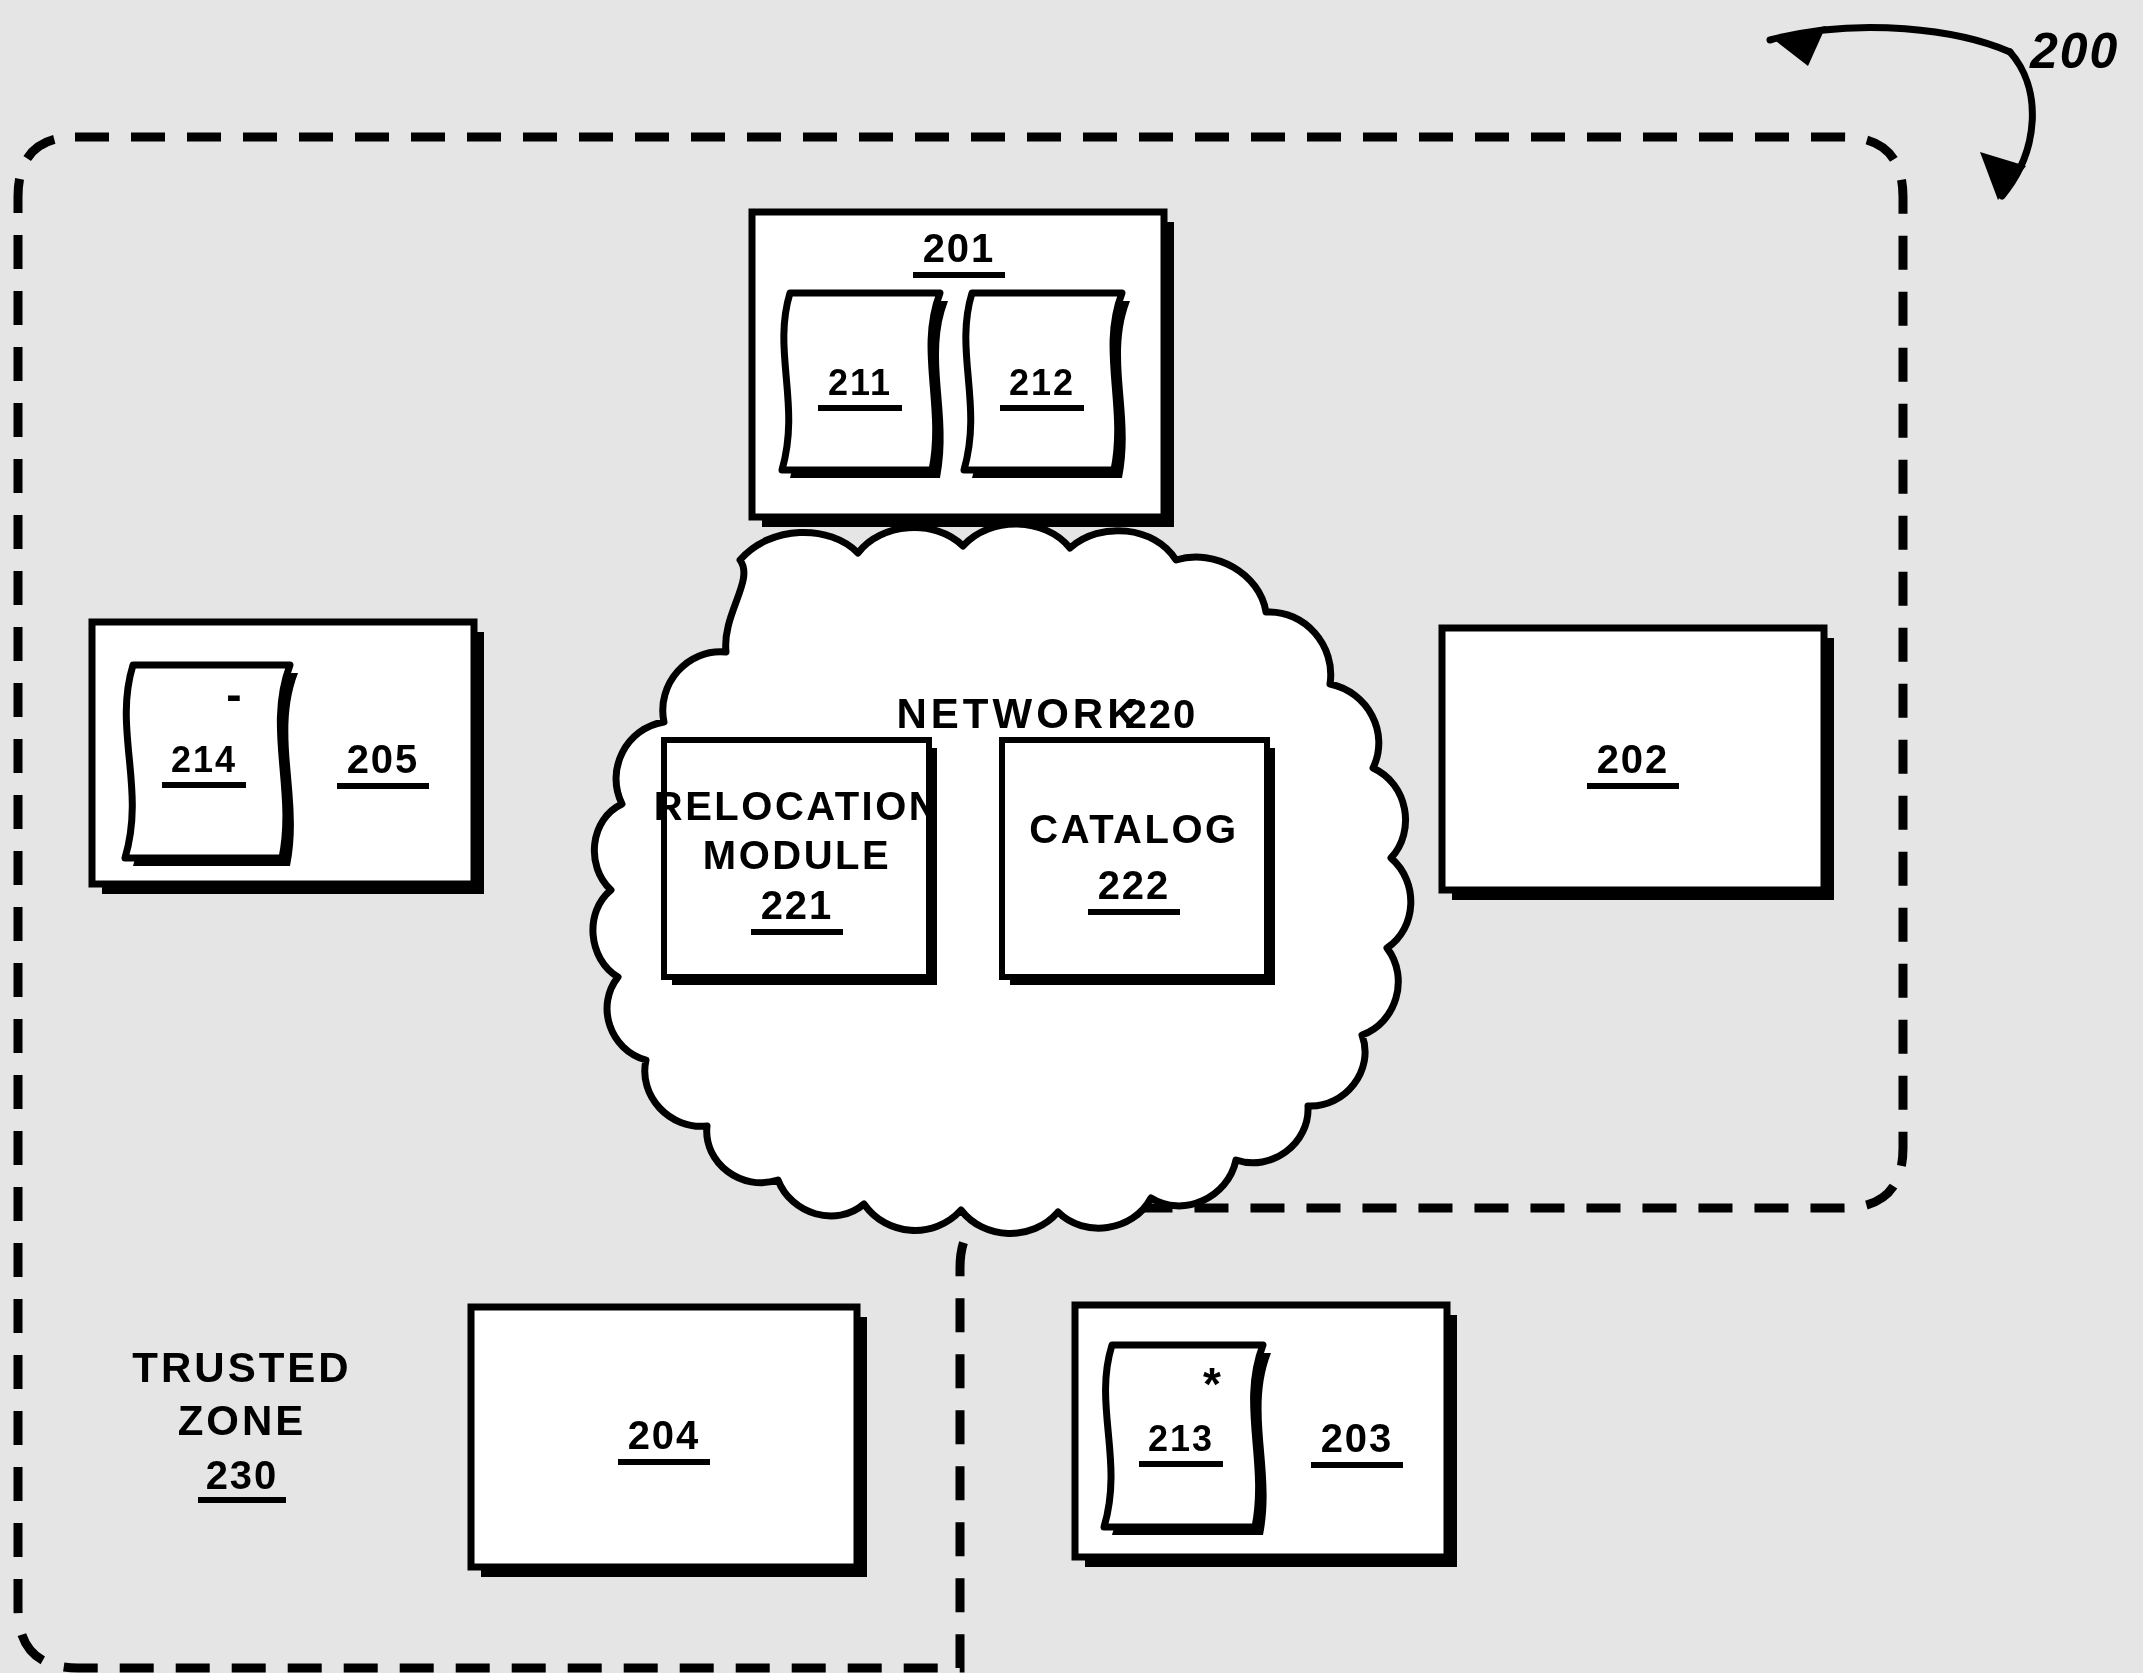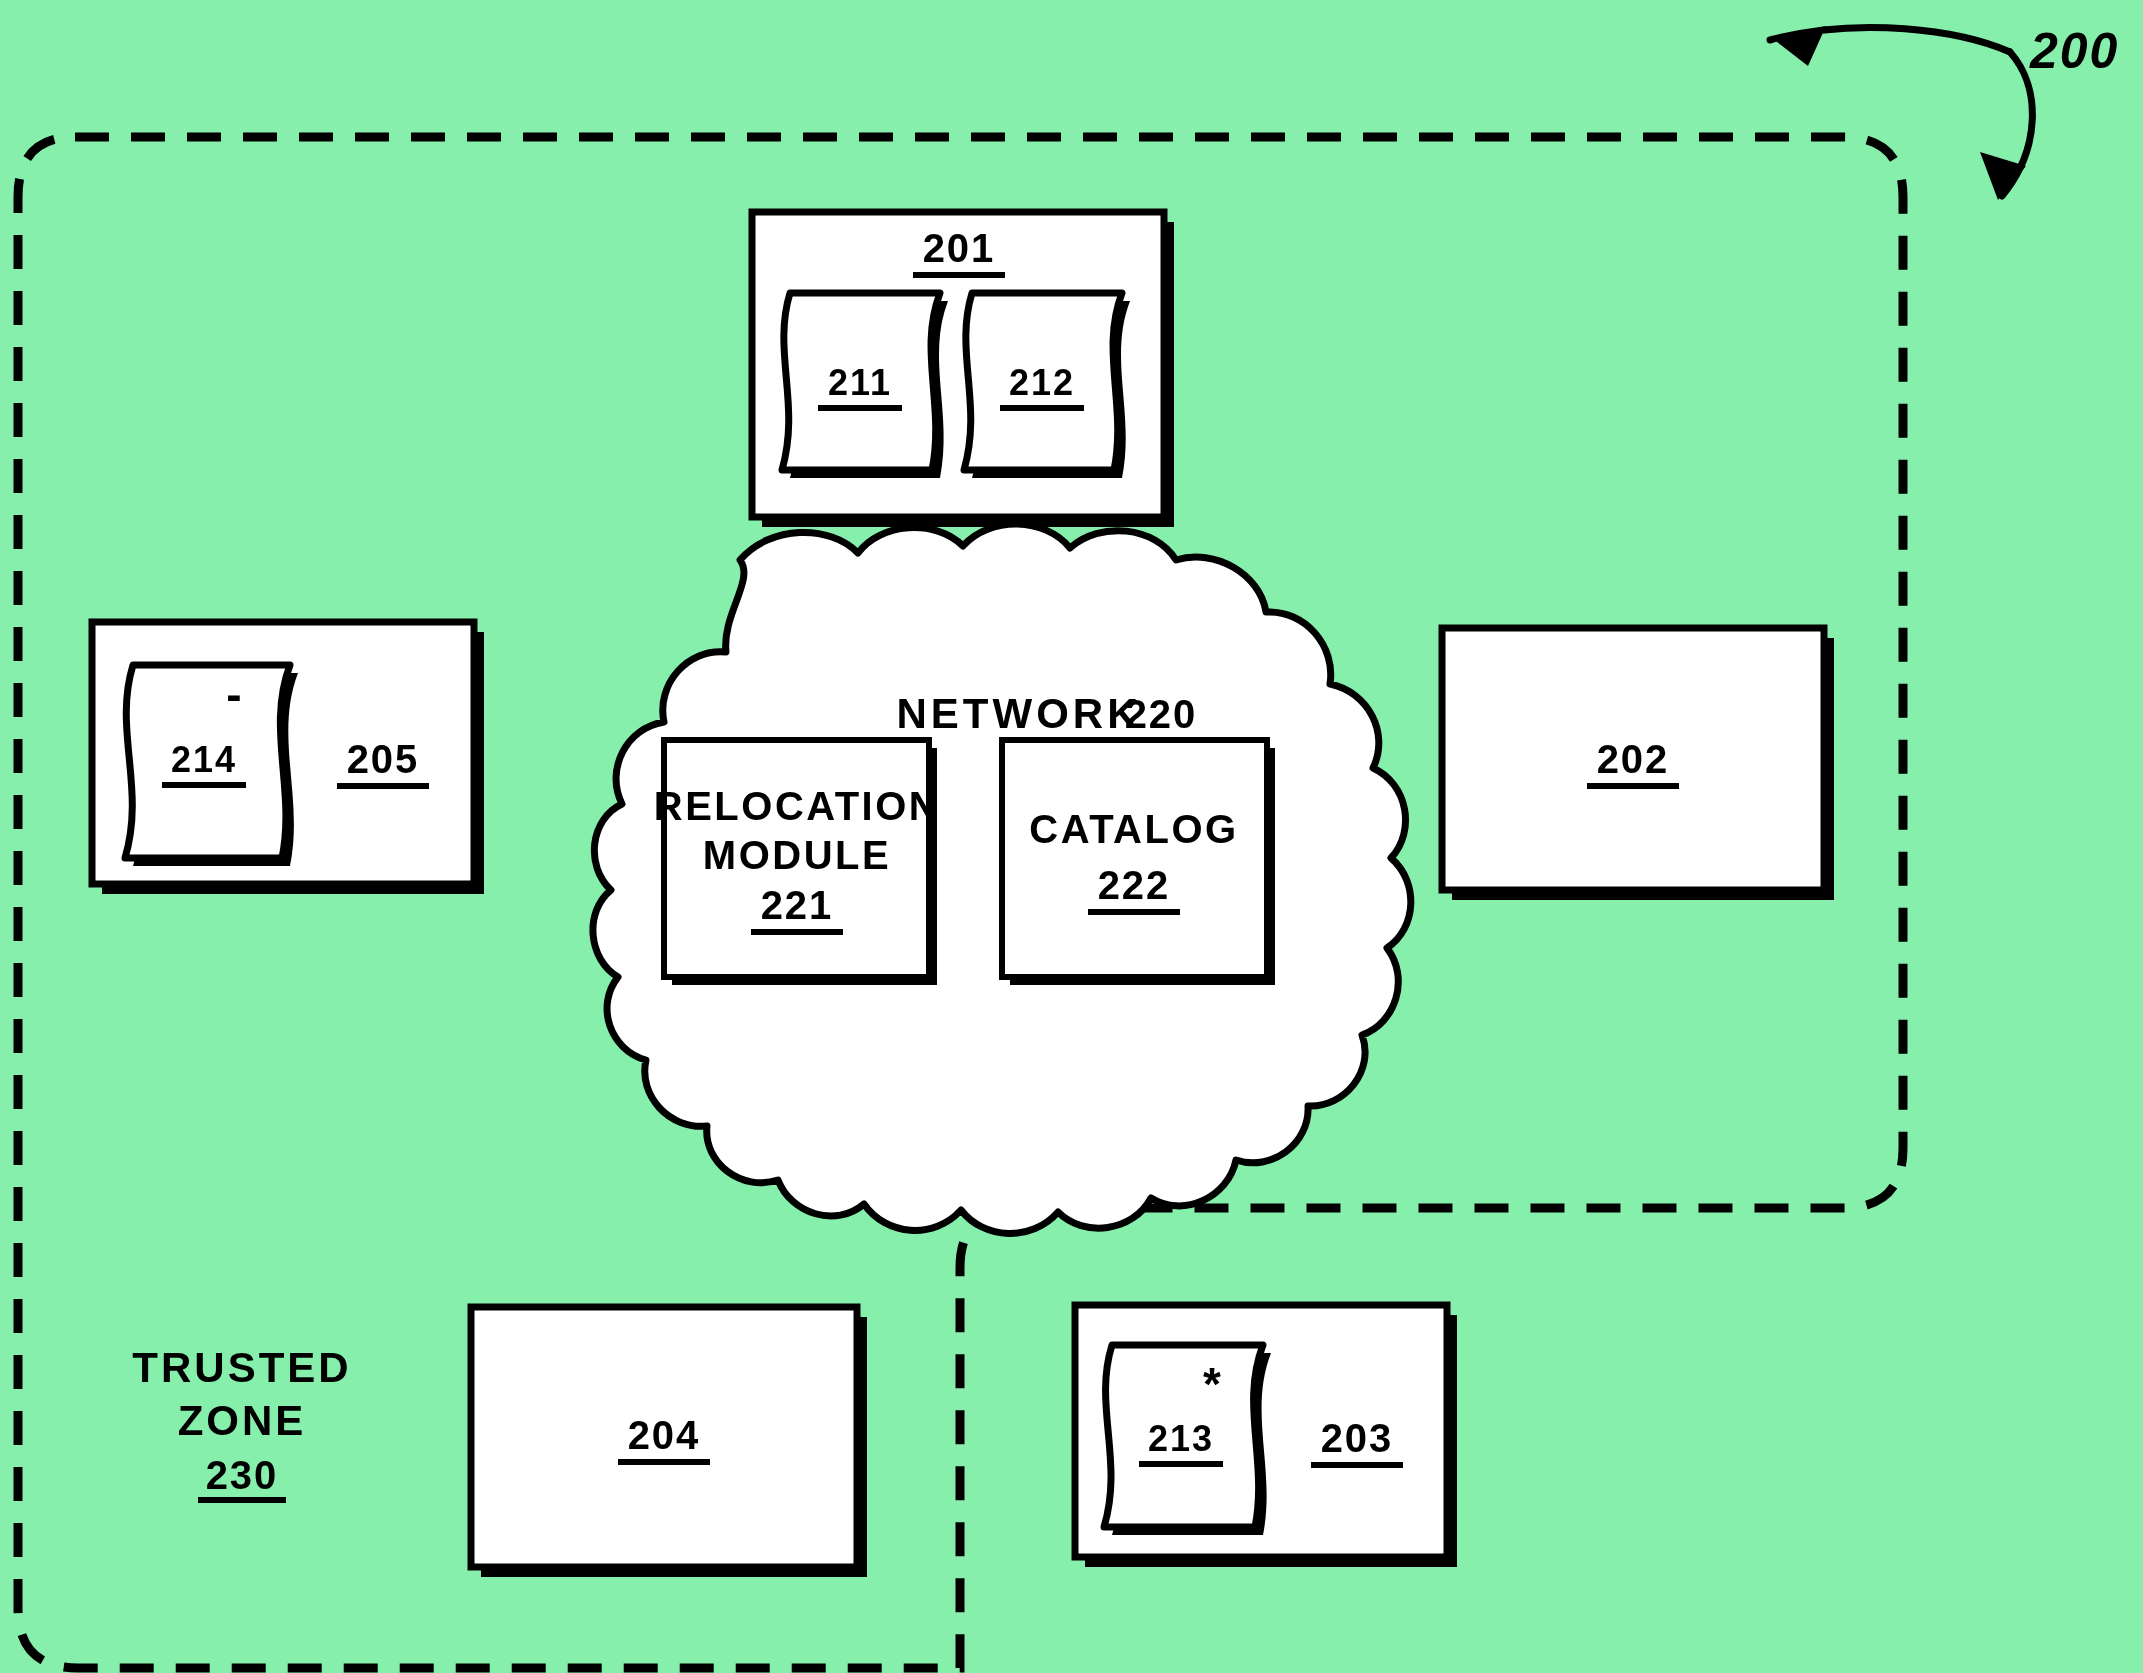--- a/index.html
+++ b/index.html
@@ -7,21 +7,21 @@
     padding: 0;
     background: #ffffff;
   }
   body {
     font-family: "Liberation Sans", sans-serif;
   }
   #figure-root {
     position: relative;
     width: 2143px;
     height: 1673px;
-    background: #86efac;
+    background: #e5e5e5;
     overflow: hidden;
   }
   #figure-svg {
     position: absolute;
     left: 0;
     top: 0;
     width: 2143px;
     height: 1673px;
   }
   .lbl {

